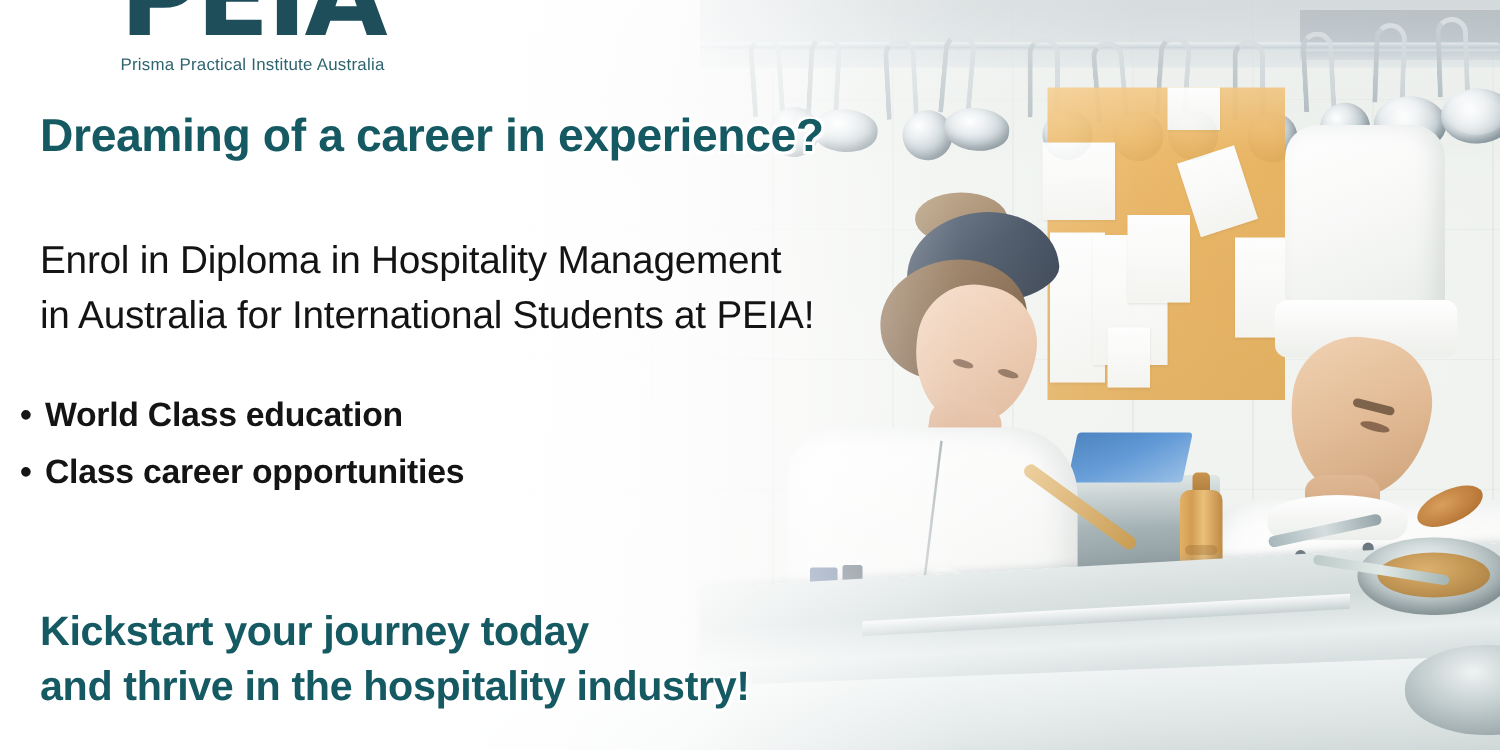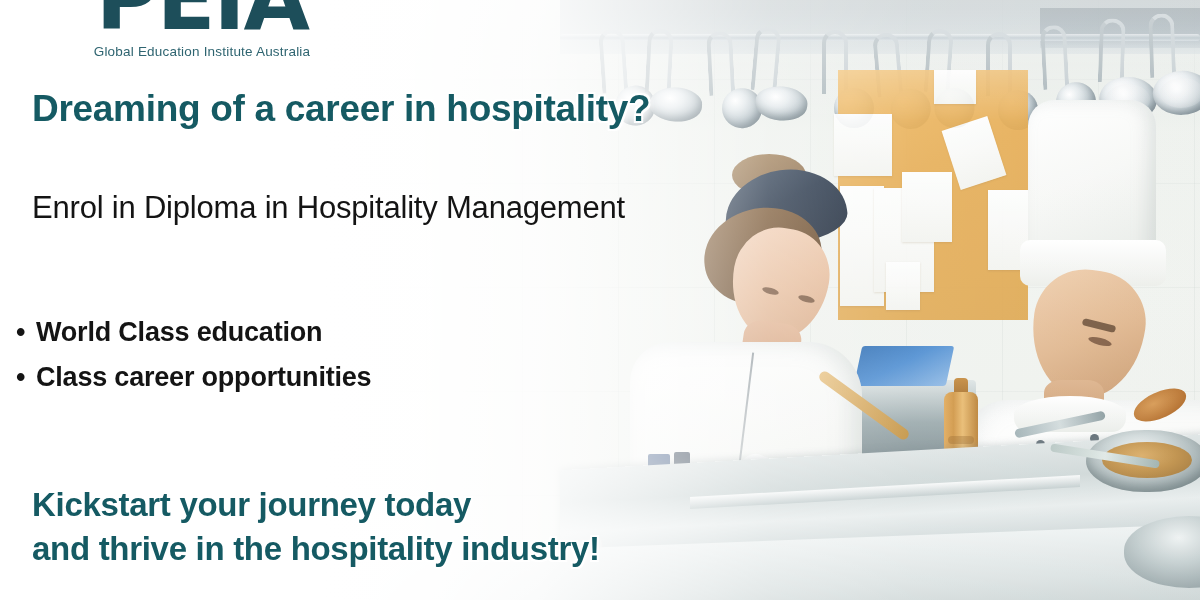--- a/index.html
+++ b/index.html
@@ -585,27 +585,28 @@
     <div class="pot"></div>
 
     <div class="tophaze"></div>
     <div class="softwash"></div>
   </div>
 
   <div class="content">
 
     <div class="logo">
       <div class="mark">PEIA</div>
-      <div class="sub">Global Education Institute Australia</div>
-    </div>
-
-    <div class="headline">Dreaming of a career in hospitality?</div>
+      <div class="sub">Prisma Practical Institute Australia</div>
+    </div>
+
+    <div class="headline">Dreaming of a career in experience?</div>
 
     <div class="lede">
       <div>Enrol in Diploma in Hospitality Management</div>
+      <div>in Australia for International Students at PEIA!</div>
     </div>
 
     <ul class="bullets">
       <li>World Class education</li>
       <li>Class career opportunities</li>
     </ul>
 
     <div class="cta">
       <div>Kickstart your journey today</div>
       <div>and thrive in the hospitality industry!</div>

